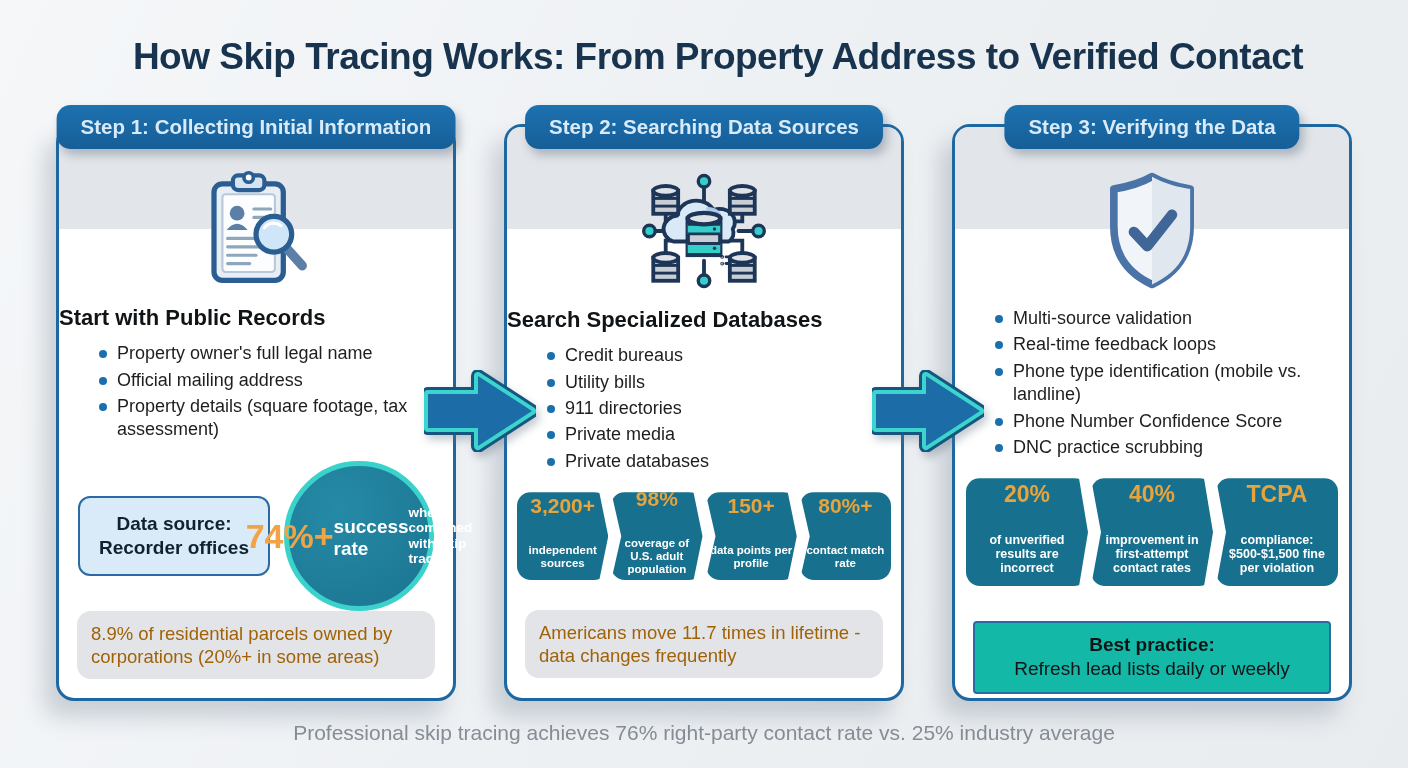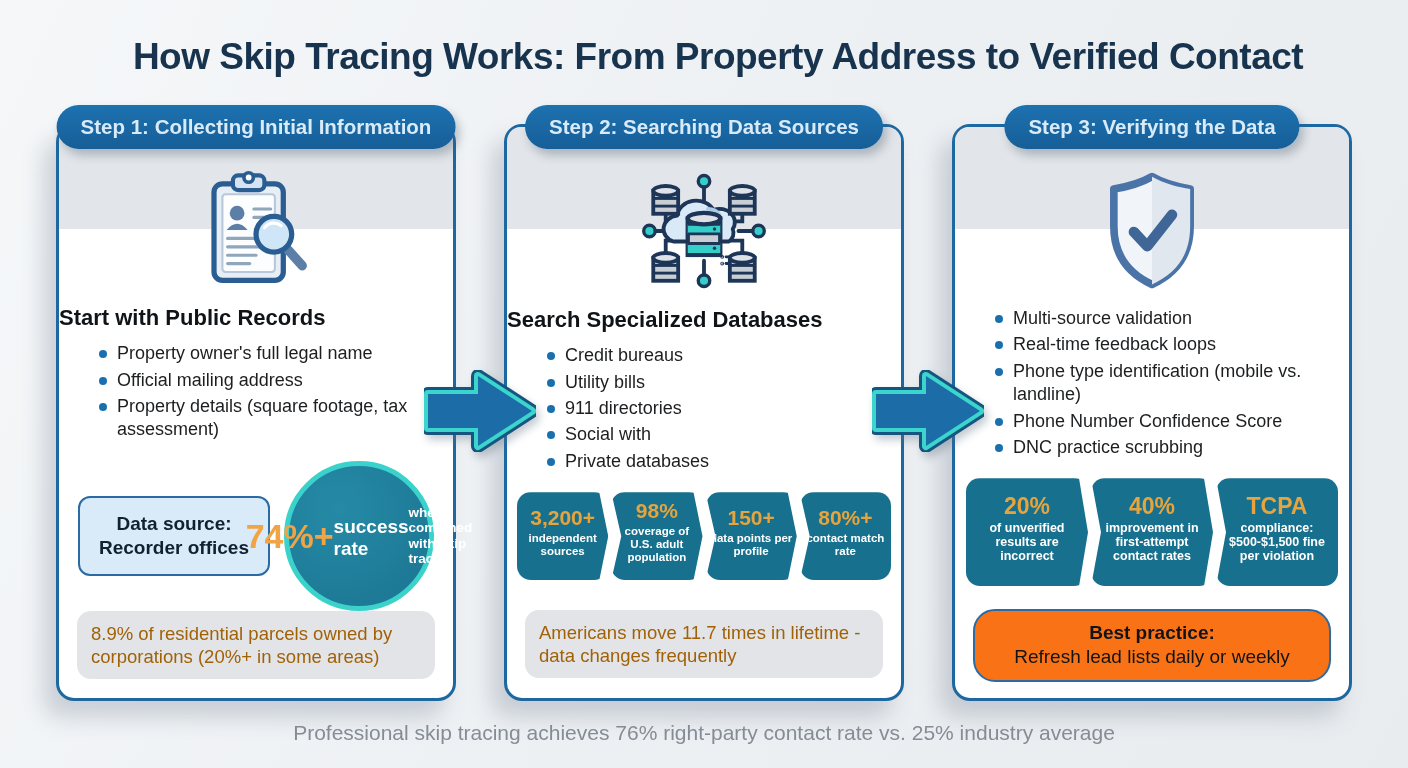--- a/index.html
+++ b/index.html
@@ -21,21 +21,21 @@
     display:flex; flex-direction:column;
   }
   .band {
     position:absolute; top:0; left:0; right:0; height:102px;
     background:#e2e5e9; border-radius:14px 14px 0 0; z-index:0;
   }
   .pill {
     position:absolute; top:-22px; left:50%; transform:translateX(-50%);
     background:linear-gradient(180deg,#1d72b0,#165e98); color:#d9ebf8;
     font-size:20.5px; font-weight:bold; white-space:nowrap;
-    padding:10px 24px; border-radius:22px; z-index:3;
+    padding:10px 24px; border-radius:14px; z-index:3;
     box-shadow:4px 6px 10px rgba(70,90,110,.35);
   }
   .icon-wrap { position:relative; z-index:1; margin-top:40px; height:128px;
     display:flex; justify-content:center; align-items:center; }
   .card-heading {
     position:relative; z-index:1; text-align:left; margin-top:12px;
     font-size:22px; font-weight:bold; color:#101417; line-height:1.15;
   }
   ul.bullets { position:relative; z-index:1; list-style:none; margin:12px 18px 0 40px; }
   ul.bullets li {
@@ -58,40 +58,40 @@
     align-items:center; justify-content:center; text-align:left; color:#fff;
   }
   .stat-circle .val { font-size:34px; font-weight:bold; color:#f0a445; line-height:1; }
   .stat-circle .l1 { font-size:19px; font-weight:bold; margin-top:4px; }
   .stat-circle .l2 { font-size:13.5px; font-weight:bold; line-height:1.15; margin-top:0; }
   
   .badge-row { display:flex; gap:3px; justify-content:center; padding:0 10px; margin-top:16px; z-index:1; }
   .badge {
     background:#17708d; color:#fff; text-align:center;
     border-radius:14px; padding:0 4px 8px 4px;
-    display:flex; flex-direction:column; justify-content:center; align-items:center;
+    display:flex; flex-direction:column; justify-content:center; align-items:center;gap:24px;
   }
   .badge .val { font-weight:bold; color:#e8a43c; line-height:1.05; }
   .badge .lbl { font-weight:bold; line-height:1.12; margin-top:3px; }
   .badge.point { clip-path:polygon(0 0, calc(100% - 9px) 0, 100% 50%, calc(100% - 9px) 100%, 0 100%); }
   .badge.notch { clip-path:polygon(0 0, 100% 0, 100% 100%, 0 100%, 10px 50%); }
   .badge.point.notch { clip-path:polygon(0 0, calc(100% - 9px) 0, 100% 50%, calc(100% - 9px) 100%, 0 100%, 10px 50%); }
   .row4 .badge { width:93px; height:88px; }
   .row4 .badge .val { font-size:21px; }
   .row4 .badge .lbl { font-size:11.5px; }
   .row3 .badge { width:122px; height:108px; }
   .row3 .badge .val { font-size:23px; }
   .row3 .badge .lbl { font-size:12.5px; }
   
   .note {
     margin:auto 18px 20px 18px; background:#e2e4e8; border-radius:14px;
     padding:11px 14px; text-align:left; font-size:18.5px; color:#a16207; line-height:1.25; z-index:1;
   }
   .best-practice {
-    margin:auto 18px 16px 18px; background:#f97316; border:2px solid #2b6ba5; border-radius:22px;
+    margin:auto 18px 4px 18px; background:#14b8a6; border:2px solid #2b6ba5; border-radius:4px;
     padding:10px 12px; text-align:center; font-size:19px; color:#101417; line-height:1.3; z-index:1;
   }
   .best-practice .bp-title { font-weight:bold; }
   
   .flow-arrow { position:absolute; top:268px; width:112px; height:82px; z-index:5;
     filter:drop-shadow(3px 5px 4px rgba(90,105,125,.35)); }
   .flow-arrow.a1 { left:368px; }
   .flow-arrow.a2 { left:816px; }
   .page-footer {
     text-align:center; margin-top:20px; font-size:21px; color:#868d96;
@@ -203,21 +203,21 @@
           <circle cx="13" cy="65" r="6"></circle>
           <circle cx="127" cy="65" r="6"></circle>
         </g>
       </svg>
     </div>
     <div class="card-heading">Search Specialized Databases</div>
     <ul class="bullets">
       <li>Credit bureaus</li>
       <li>Utility bills</li>
       <li>911 directories</li>
-      <li>Social with</li>
+      <li>Private media</li>
       <li>Private databases</li>
     </ul>
     <div class="badge-row row4">
       <div class="badge point">
         <div class="val">3,200+</div>
         <div class="lbl">independent sources</div>
       </div>
       <div class="badge point notch">
         <div class="val">98%</div>
         <div class="lbl">coverage of U.S. adult population</div>

